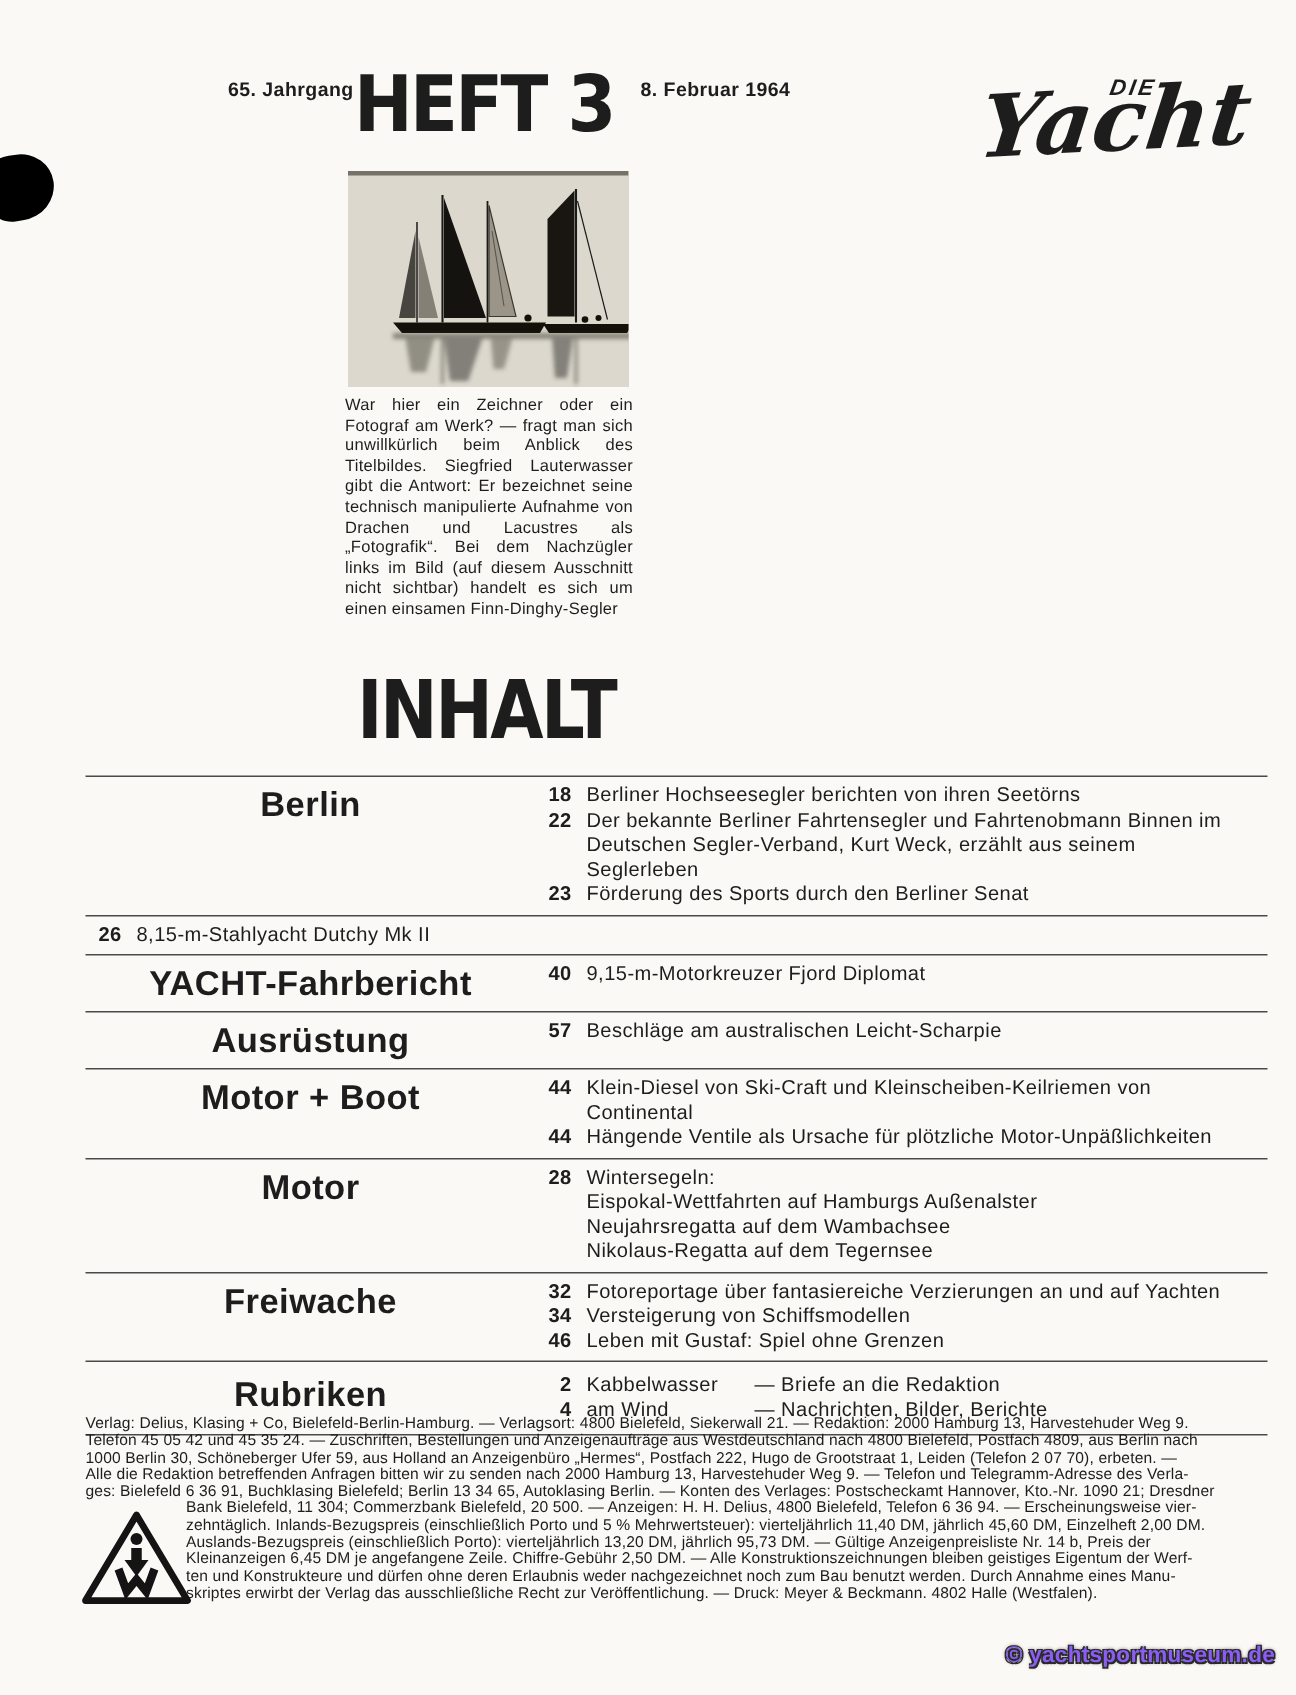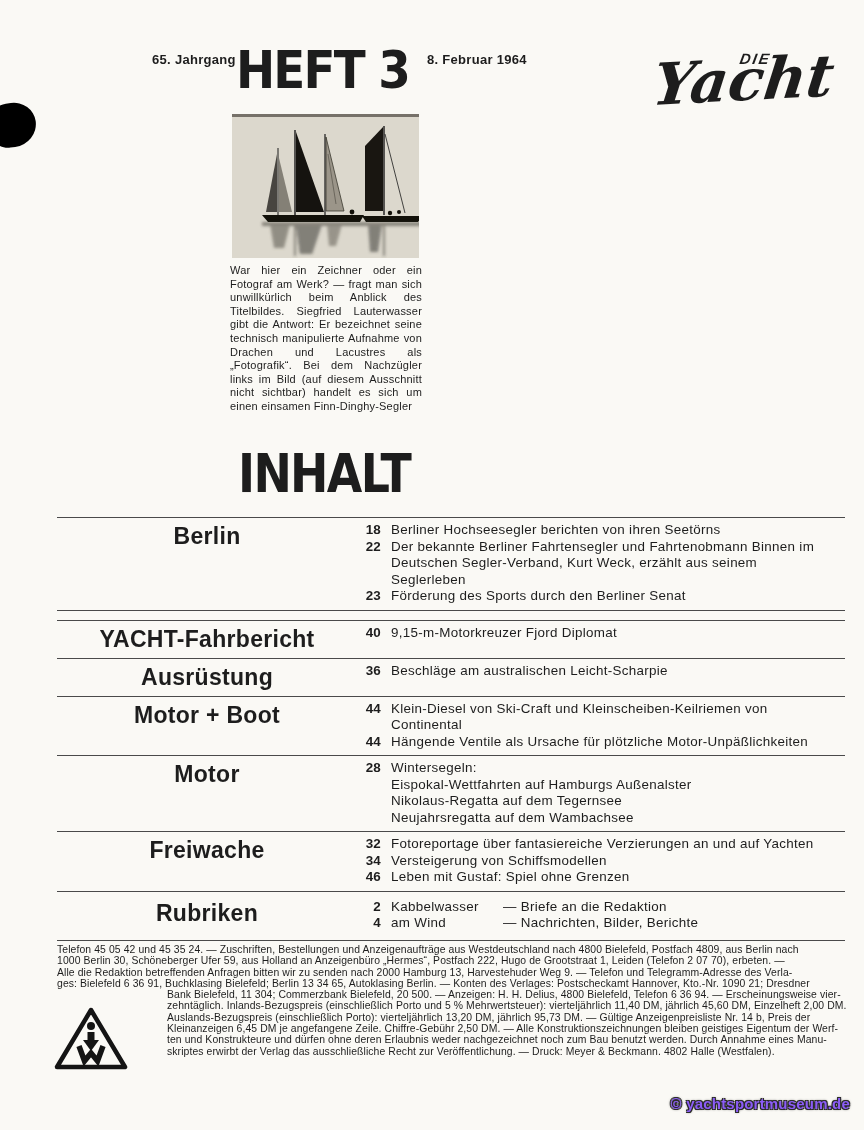--- a/index.html
+++ b/index.html
@@ -58,21 +58,21 @@
   .entry { display:flex; }
   .entry .pg { width:24px; flex:none; text-align:right; font-weight:bold; margin-right:10px;
     font-size:13.4px; line-height:16.5px; letter-spacing:.2px; }
   .entry .txt { flex:1; font-size:13.4px; line-height:16.5px; letter-spacing:.3px; }
   .entry .term { display:inline-block; width:112px; }
   .row-rubriken { padding:7px 0 8px 0; }
   
   .imprint { position:absolute; left:57px; top:944px; width:792px;
     font-size:10.4px; line-height:11.3px; letter-spacing:.1px; }
   .imprint .line { white-space:nowrap; }
-  .imprint .indent { margin-left:110px; }
+  .imprint .indent { margin-left:67px; }
   .ivw { position:absolute; left:-4px; top:62px; width:76px; height:66px; }
   
   .watermark {
     position:absolute; right:14px; top:1095px; font-size:15px; font-weight:bold;
     color:#8b5cf6; letter-spacing:.2px;
     text-shadow:-1px -1px 0 #2a2a2a, 1px -1px 0 #2a2a2a, -1px 1px 0 #2a2a2a, 1px 1px 0 #2a2a2a, 0 0 3px #000;
   }
 </style>
 </head>
 <body>
@@ -150,37 +150,43 @@
           <span class="txt">Der bekannte Berliner Fahrtensegler und Fahrtenobmann Binnen im Deutschen Segler-Verband, Kurt Weck, erzählt aus seinem Seglerleben</span>
         </div>
         <div class="entry">
           <span class="pg">23</span>
           <span class="txt">Förderung des Sports durch den Berliner Senat</span>
         </div>
       </div>
     </div>
 
     <div class="toc-row">
+      <div class="toc-entries">
+        <div class="entry">
+          <span class="pg">26</span>
+          <span class="txt">8,15-m-Stahlyacht Dutchy Mk II</span>
+        </div>
+      </div>
     </div>
 
     <div class="toc-row">
       <div class="toc-label">YACHT-Fahrbericht</div>
       <div class="toc-entries">
         <div class="entry">
           <span class="pg">40</span>
           <span class="txt">9,15-m-Motorkreuzer Fjord Diplomat</span>
         </div>
       </div>
     </div>
 
     <div class="toc-row">
       <div class="toc-label">Ausrüstung</div>
       <div class="toc-entries">
         <div class="entry">
-          <span class="pg">36</span>
+          <span class="pg">57</span>
           <span class="txt">Beschläge am australischen Leicht-Scharpie</span>
         </div>
       </div>
     </div>
 
     <div class="toc-row">
       <div class="toc-label">Motor + Boot</div>
       <div class="toc-entries">
         <div class="entry">
           <span class="pg">44</span>
@@ -199,25 +205,25 @@
         <div class="entry">
           <span class="pg">28</span>
           <span class="txt">Wintersegeln:</span>
         </div>
         <div class="entry">
           <span class="pg"></span>
           <span class="txt">Eispokal-Wettfahrten auf Hamburgs Außenalster</span>
         </div>
         <div class="entry">
           <span class="pg"></span>
+          <span class="txt">Neujahrsregatta auf dem Wambachsee</span>
+        </div>
+        <div class="entry">
+          <span class="pg"></span>
           <span class="txt">Nikolaus-Regatta auf dem Tegernsee</span>
-        </div>
-        <div class="entry">
-          <span class="pg"></span>
-          <span class="txt">Neujahrsregatta auf dem Wambachsee</span>
         </div>
       </div>
     </div>
 
     <div class="toc-row">
       <div class="toc-label">Freiwache</div>
       <div class="toc-entries">
         <div class="entry">
           <span class="pg">32</span>
           <span class="txt">Fotoreportage über fantasiereiche Verzierungen an und auf Yachten</span>
@@ -250,20 +256,21 @@
   </div>
 
   <div class="imprint">
     <svg class="ivw" viewBox="0 0 76 66">
       <path d="M38 4 L72 61 L4 61 Z" fill="none" stroke="#141414" stroke-width="4.5" stroke-linejoin="round"></path>
       <circle cx="38" cy="20" r="4" fill="#141414"></circle>
       <rect x="34.5" y="26" width="7" height="9" fill="#141414"></rect>
       <polygon points="30,34 46,34 38,45" fill="#141414"></polygon>
       <path d="M26 40 L31.5 55 L38 47 L44.5 55 L50 40" fill="none" stroke="#141414" stroke-width="5.5" stroke-linejoin="miter"></path>
     </svg>
+    <div class="line">Verlag: Delius, Klasing + Co, Bielefeld-Berlin-Hamburg. — Verlagsort: 4800 Bielefeld, Siekerwall 21. — Redaktion: 2000 Hamburg 13, Harvestehuder Weg 9.</div>
     <div class="line">Telefon 45 05 42 und 45 35 24. — Zuschriften, Bestellungen und Anzeigenaufträge aus Westdeutschland nach 4800 Bielefeld, Postfach 4809, aus Berlin nach</div>
     <div class="line">1000 Berlin 30, Schöneberger Ufer 59, aus Holland an Anzeigenbüro „Hermes“, Postfach 222, Hugo de Grootstraat 1, Leiden (Telefon 2 07 70), erbeten. —</div>
     <div class="line">Alle die Redaktion betreffenden Anfragen bitten wir zu senden nach 2000 Hamburg 13, Harvestehuder Weg 9. — Telefon und Telegramm-Adresse des Verla-</div>
     <div class="line">ges: Bielefeld 6 36 91, Buchklasing Bielefeld; Berlin 13 34 65, Autoklasing Berlin. — Konten des Verlages: Postscheckamt Hannover, Kto.-Nr. 1090 21; Dresdner</div>
     <div class="line indent">Bank Bielefeld, 11 304; Commerzbank Bielefeld, 20 500. — Anzeigen: H. H. Delius, 4800 Bielefeld, Telefon 6 36 94. — Erscheinungsweise vier-</div>
     <div class="line indent">zehntäglich. Inlands-Bezugspreis (einschließlich Porto und 5 % Mehrwertsteuer): vierteljährlich 11,40 DM, jährlich 45,60 DM, Einzelheft 2,00 DM.</div>
     <div class="line indent">Auslands-Bezugspreis (einschließlich Porto): vierteljährlich 13,20 DM, jährlich 95,73 DM. — Gültige Anzeigenpreisliste Nr. 14 b, Preis der</div>
     <div class="line indent">Kleinanzeigen 6,45 DM je angefangene Zeile. Chiffre-Gebühr 2,50 DM. — Alle Konstruktionszeichnungen bleiben geistiges Eigentum der Werf-</div>
     <div class="line indent">ten und Konstrukteure und dürfen ohne deren Erlaubnis weder nachgezeichnet noch zum Bau benutzt werden. Durch Annahme eines Manu-</div>
     <div class="line indent">skriptes erwirbt der Verlag das ausschließliche Recht zur Veröffentlichung. — Druck: Meyer &amp; Beckmann. 4802 Halle (Westfalen).</div>

